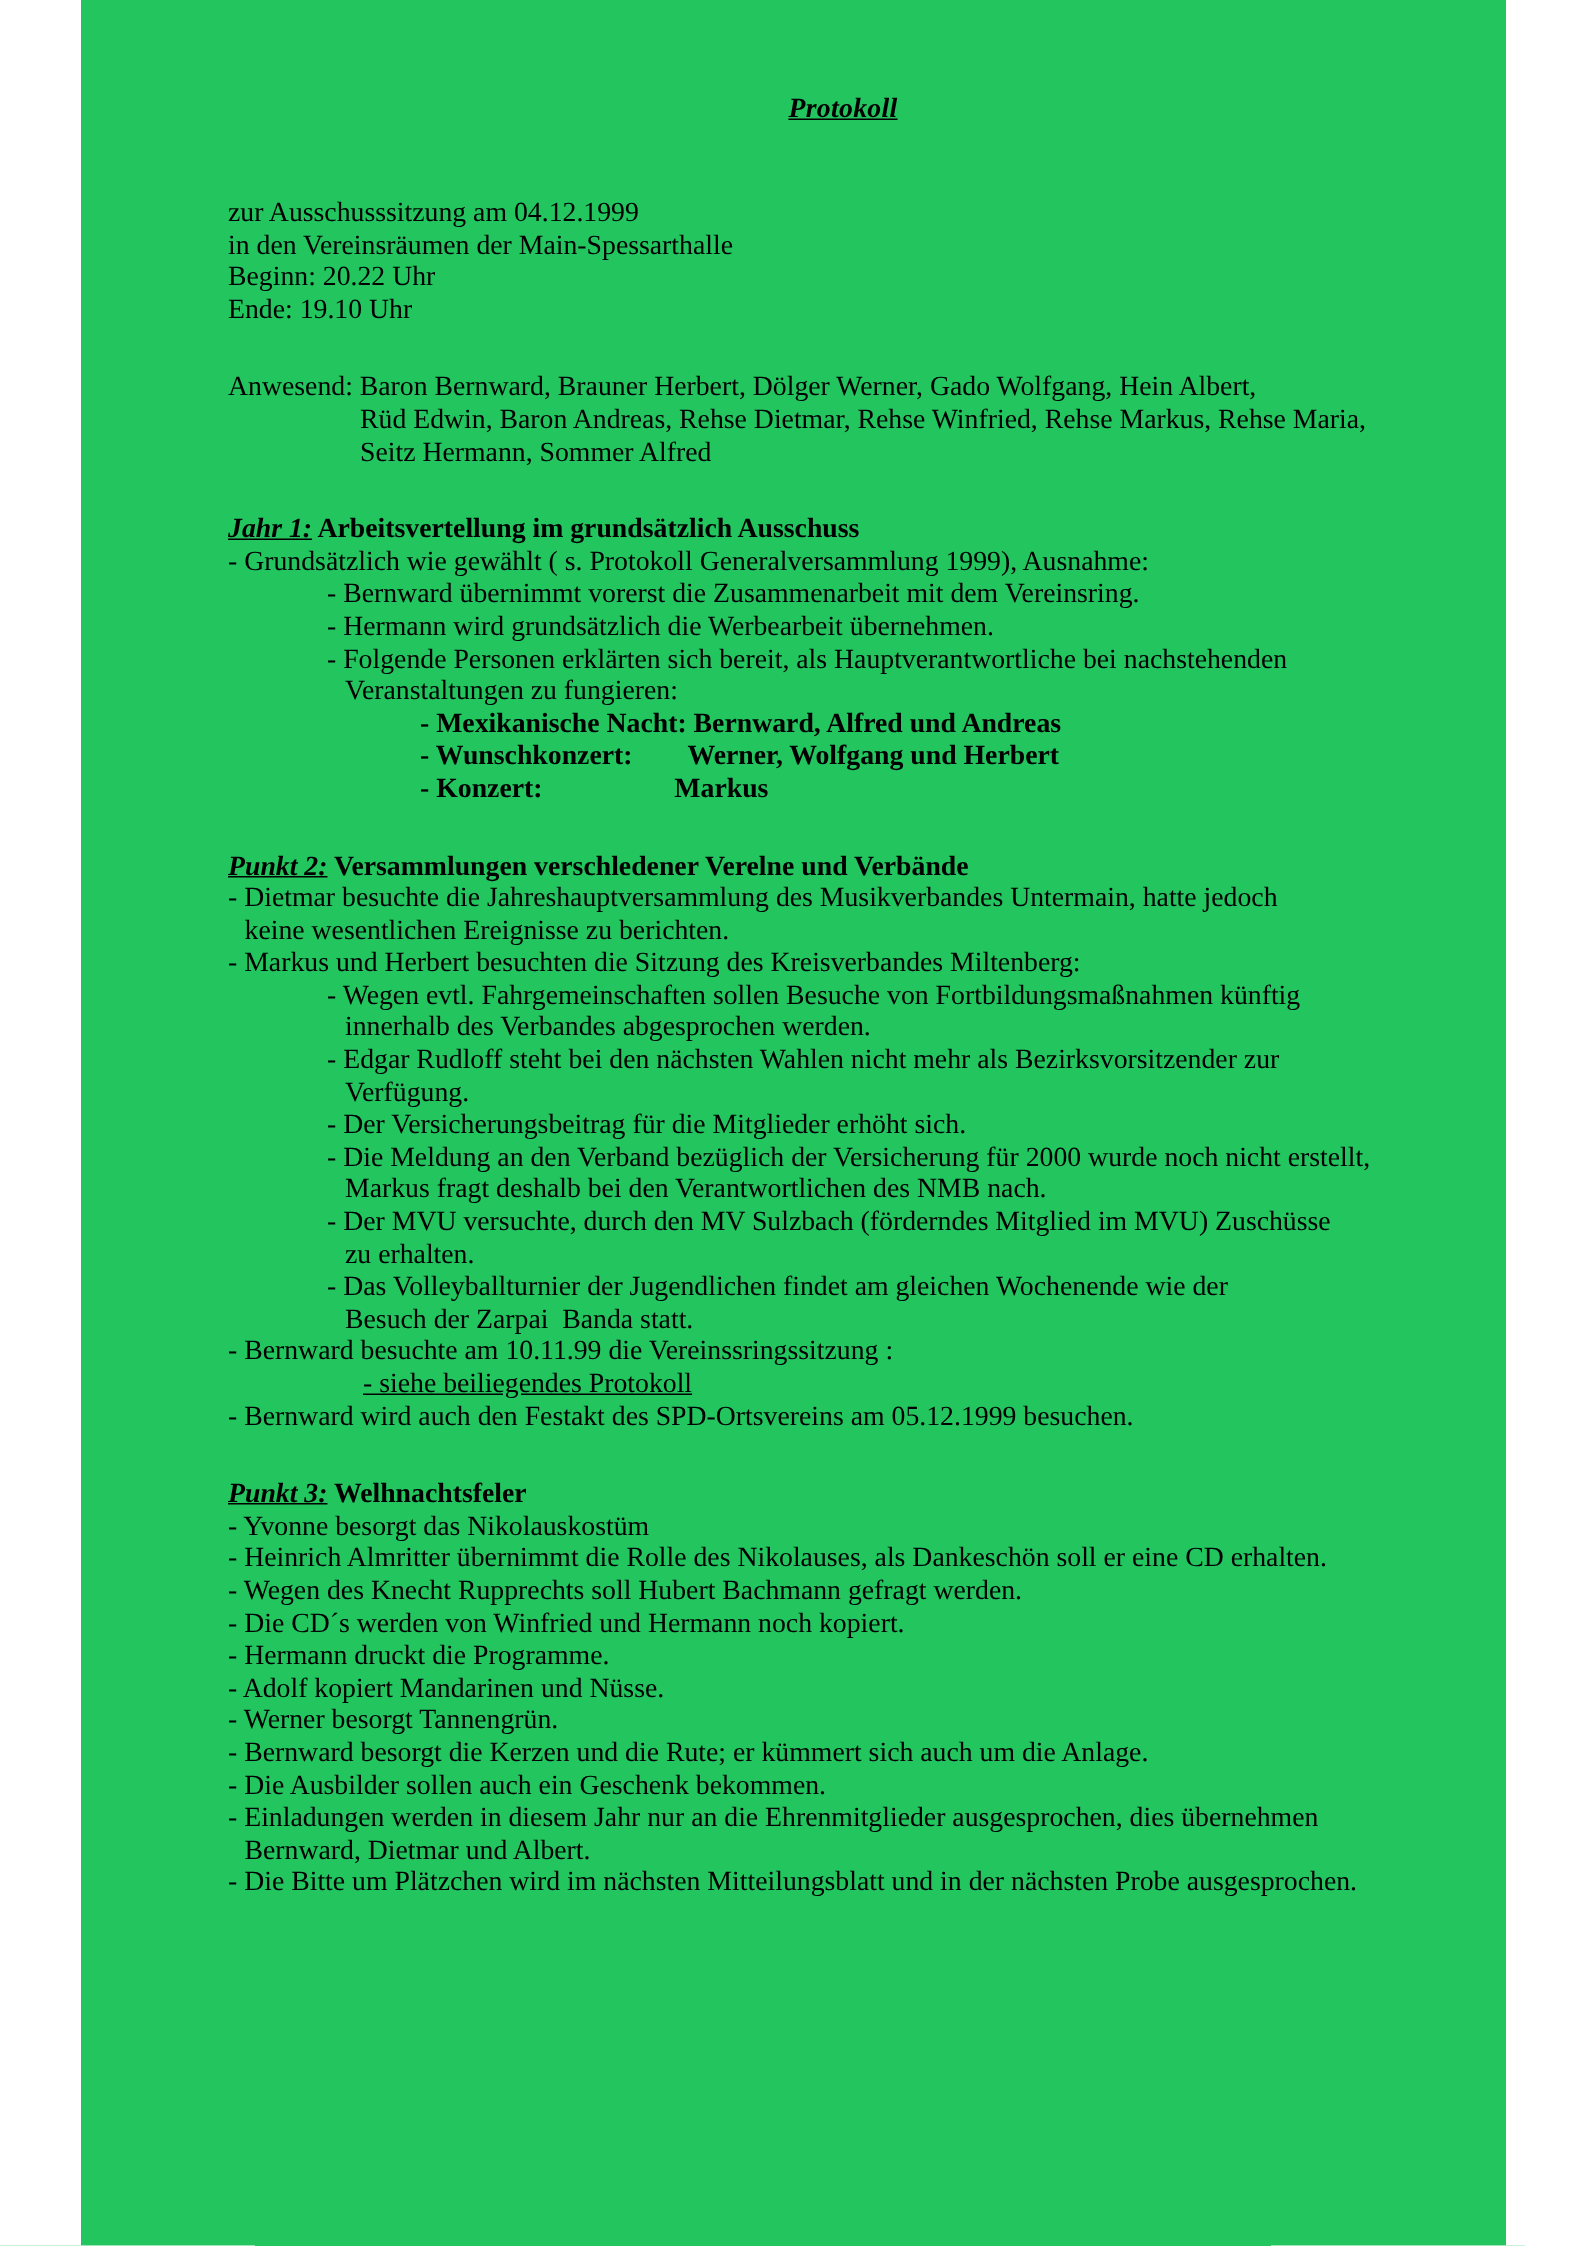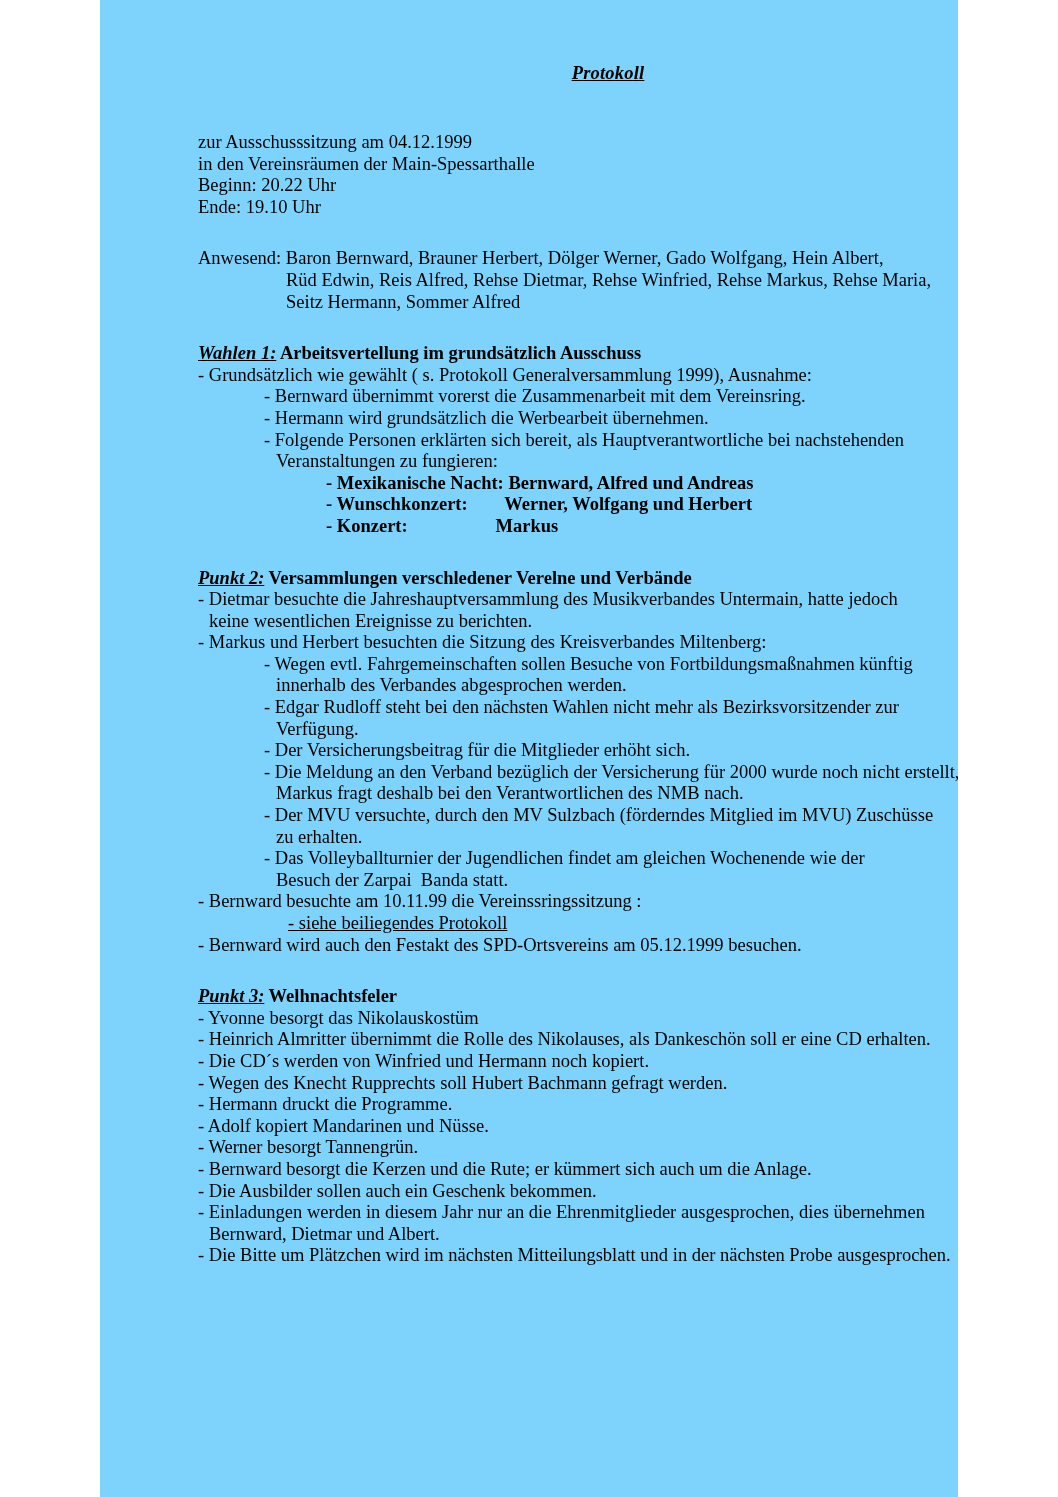--- a/index.html
+++ b/index.html
@@ -7,24 +7,24 @@
     margin: 0;
     padding: 0;
     background: #ffffff;
   }
   body {
     font-family: "Liberation Serif", "DejaVu Serif", serif;
     color: #000000;
   }
   .page {
     position: relative;
-    width: 858px;
+    width: 950px;
     height: 1497px;
     margin: 0 auto;
-    background: #7dd3fc;
+    background: #22c55e;
     box-sizing: border-box;
     overflow: hidden;
   }
   .sheet {
     position: absolute;
     left: 98px;
     top: 0;
     width: 790px;
   }
   .doc-title {
@@ -88,28 +88,28 @@
       <div class="ln i0">zur Ausschusssitzung am 04.12.1999</div>
       <div class="ln i0">in den Vereinsräumen der Main-Spessarthalle</div>
       <div class="ln i0">Beginn: 20.22 Uhr</div>
       <div class="ln i0">Ende: 19.10 Uhr</div>
     </div>
 
     <div class="gap-2"></div>
 
     <div class="block">
       <div class="ln i0">Anwesend: Baron Bernward, Brauner Herbert, Dölger Werner, Gado Wolfgang, Hein Albert,</div>
-      <div class="ln" style="padding-left:88px">Rüd Edwin, Reis Alfred, Rehse Dietmar, Rehse Winfried, Rehse Markus, Rehse Maria,</div>
+      <div class="ln" style="padding-left:88px">Rüd Edwin, Baron Andreas, Rehse Dietmar, Rehse Winfried, Rehse Markus, Rehse Maria,</div>
       <div class="ln" style="padding-left:88px">Seitz Hermann, Sommer Alfred</div>
     </div>
 
     <div class="gap-2"></div>
 
     <div class="block">
-      <div class="sec-head"><span class="tag">Wahlen 1:</span> <span class="ttl">Arbeitsvertellung im grundsätzlich Ausschuss</span></div>
+      <div class="sec-head"><span class="tag">Jahr 1:</span> <span class="ttl">Arbeitsvertellung im grundsätzlich Ausschuss</span></div>
       <div class="ln i0">- Grundsätzlich wie gewählt ( s. Protokoll Generalversammlung 1999), Ausnahme:</div>
       <div class="ln i1">- Bernward übernimmt vorerst die Zusammenarbeit mit dem Vereinsring.</div>
       <div class="ln i1">- Hermann wird grundsätzlich die Werbearbeit übernehmen.</div>
       <div class="ln i1">- Folgende Personen erklärten sich bereit, als Hauptverantwortliche bei nachstehenden</div>
       <div class="ln i1b">Veranstaltungen zu fungieren:</div>
       <div class="ln i2">- Mexikanische Nacht: Bernward, Alfred und Andreas</div>
       <div class="ln i2">- Wunschkonzert:        Werner, Wolfgang und Herbert</div>
       <div class="ln i2">- Konzert:                   Markus</div>
     </div>
 
@@ -135,22 +135,22 @@
       <div class="ln i3">- siehe beiliegendes Protokoll</div>
       <div class="ln i0">- Bernward wird auch den Festakt des SPD-Ortsvereins am 05.12.1999 besuchen.</div>
     </div>
 
     <div class="gap-2"></div>
 
     <div class="block">
       <div class="sec-head"><span class="tag">Punkt 3:</span> <span class="ttl">Welhnachtsfeler</span></div>
       <div class="ln i0">- Yvonne besorgt das Nikolauskostüm</div>
       <div class="ln i0">- Heinrich Almritter übernimmt die Rolle des Nikolauses, als Dankeschön soll er eine CD erhalten.</div>
+      <div class="ln i0">- Wegen des Knecht Rupprechts soll Hubert Bachmann gefragt werden.</div>
       <div class="ln i0">- Die CD´s werden von Winfried und Hermann noch kopiert.</div>
-      <div class="ln i0">- Wegen des Knecht Rupprechts soll Hubert Bachmann gefragt werden.</div>
       <div class="ln i0">- Hermann druckt die Programme.</div>
       <div class="ln i0">- Adolf kopiert Mandarinen und Nüsse.</div>
       <div class="ln i0">- Werner besorgt Tannengrün.</div>
       <div class="ln i0">- Bernward besorgt die Kerzen und die Rute; er kümmert sich auch um die Anlage.</div>
       <div class="ln i0">- Die Ausbilder sollen auch ein Geschenk bekommen.</div>
       <div class="ln i0">- Einladungen werden in diesem Jahr nur an die Ehrenmitglieder ausgesprochen, dies übernehmen</div>
       <div class="ln i0b">Bernward, Dietmar und Albert.</div>
       <div class="ln i0">- Die Bitte um Plätzchen wird im nächsten Mitteilungsblatt und in der nächsten Probe ausgesprochen.</div>
     </div>
 

